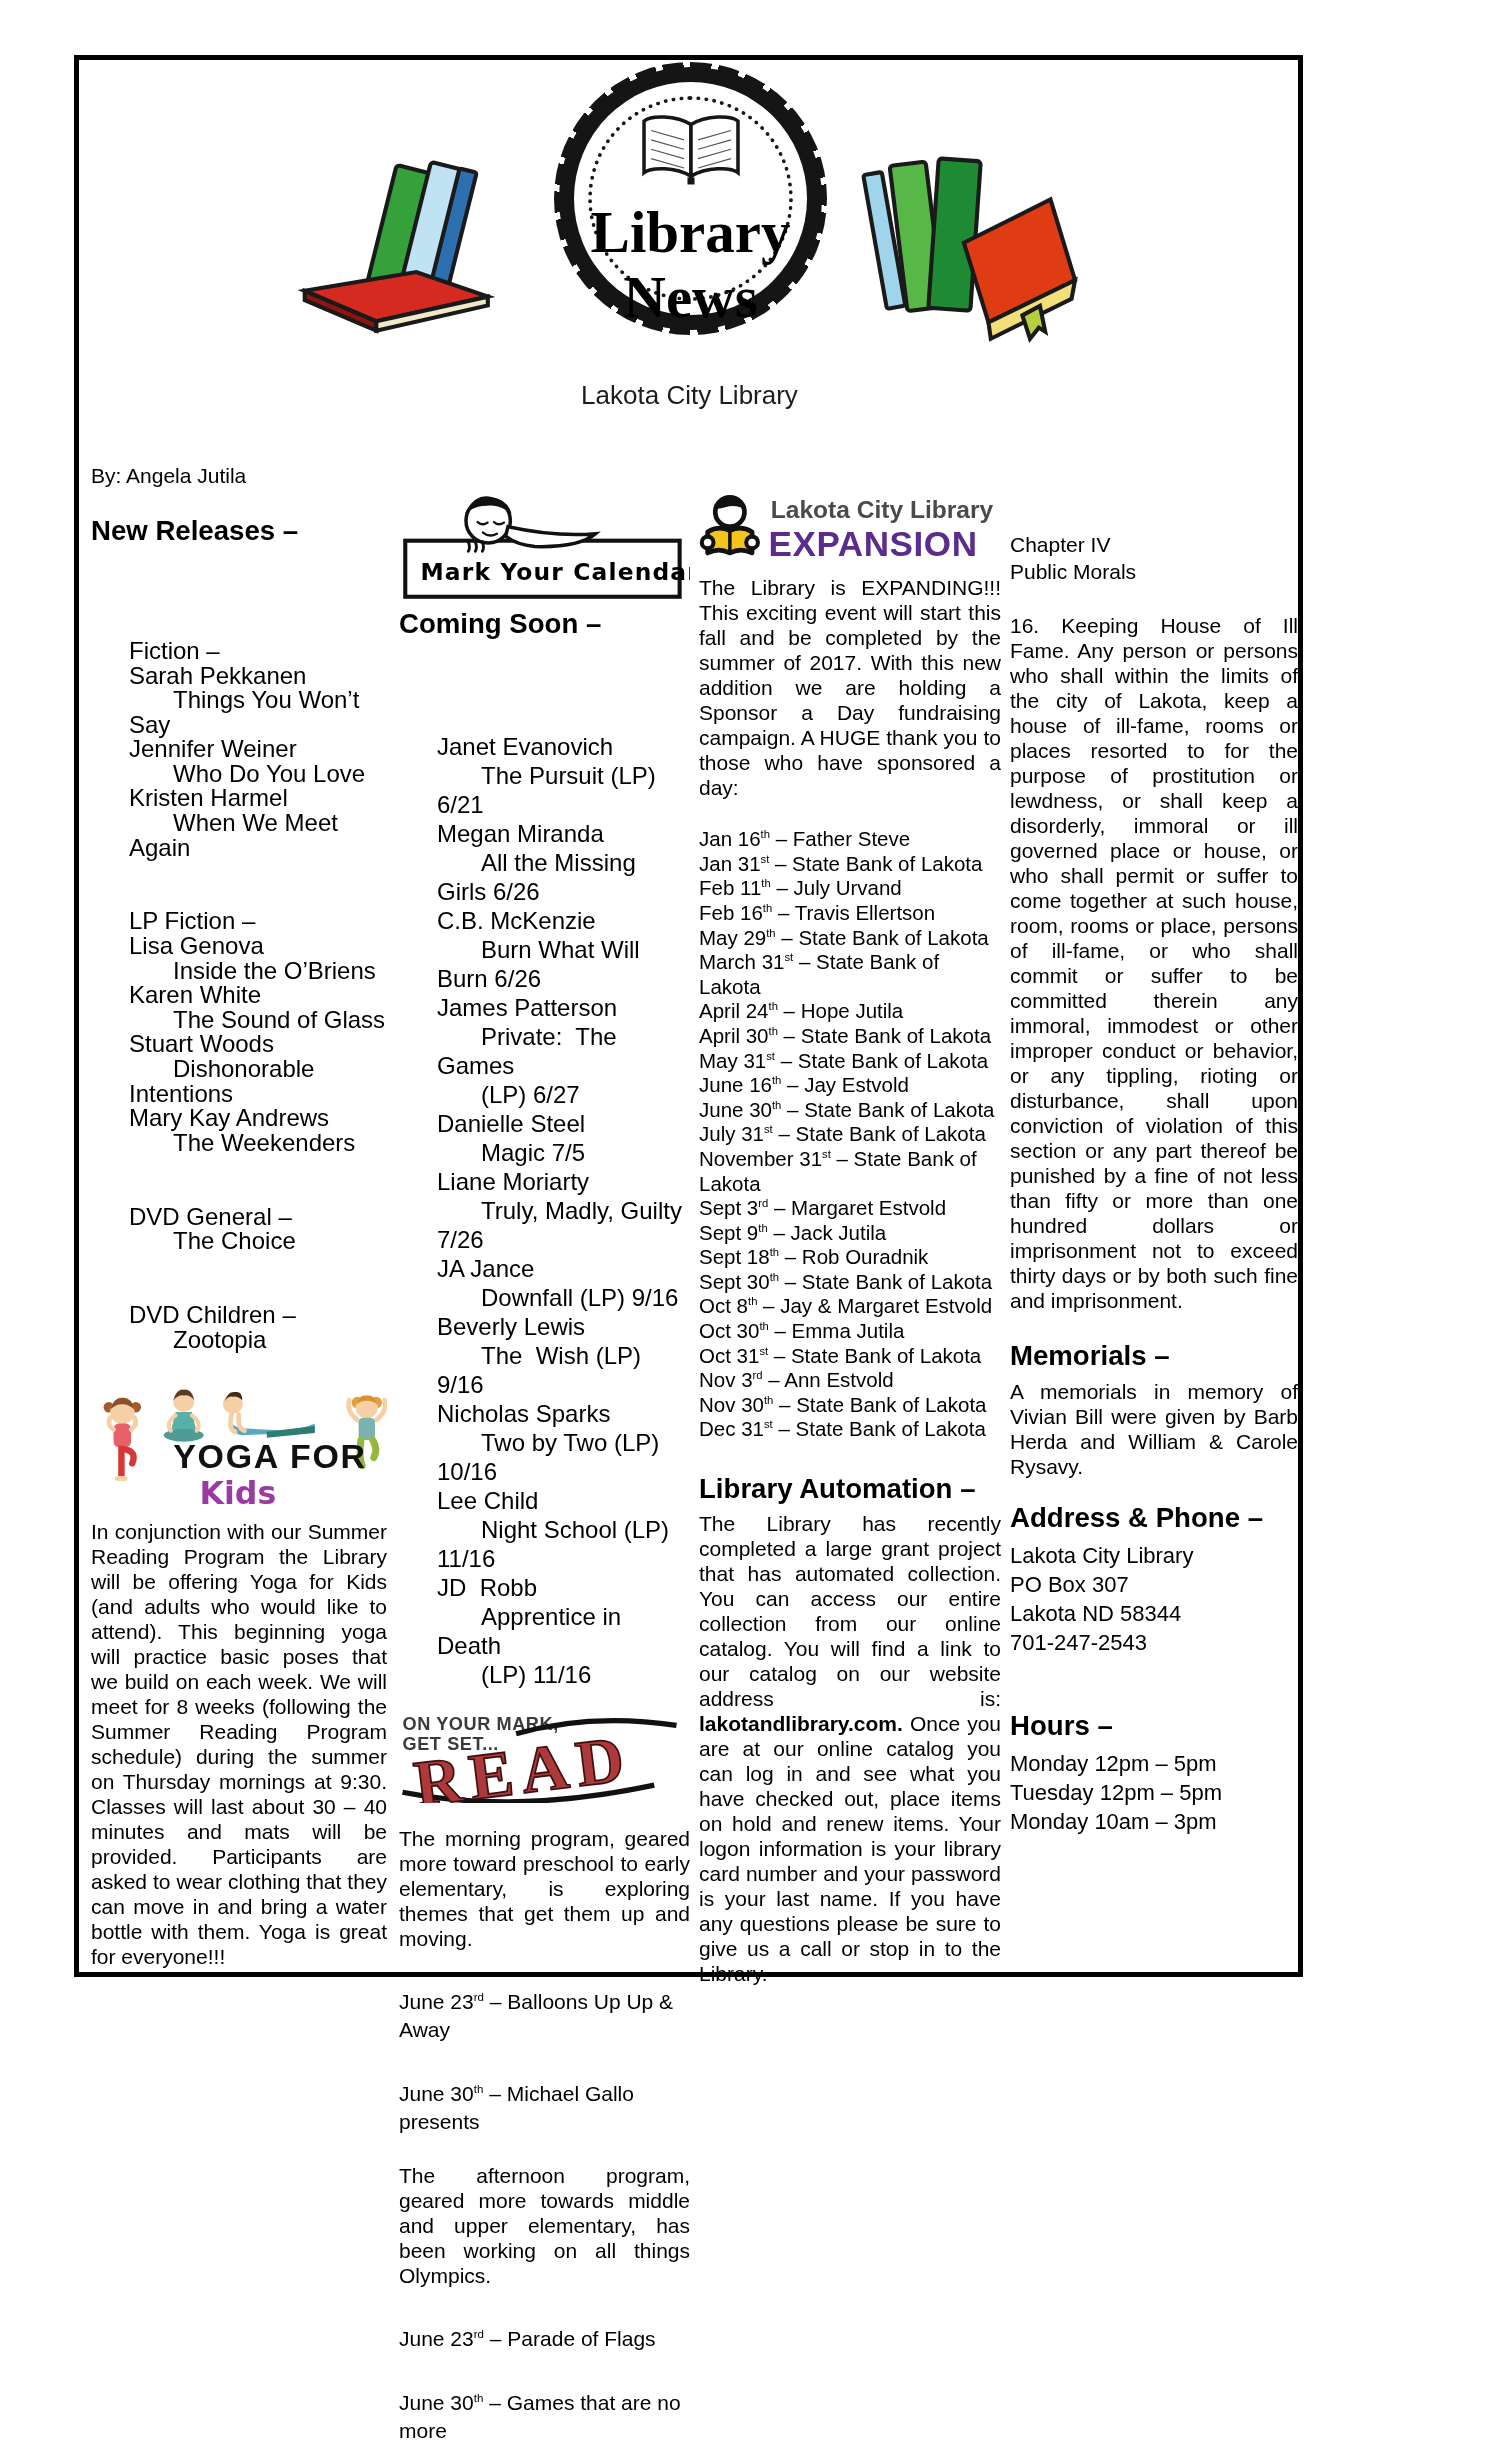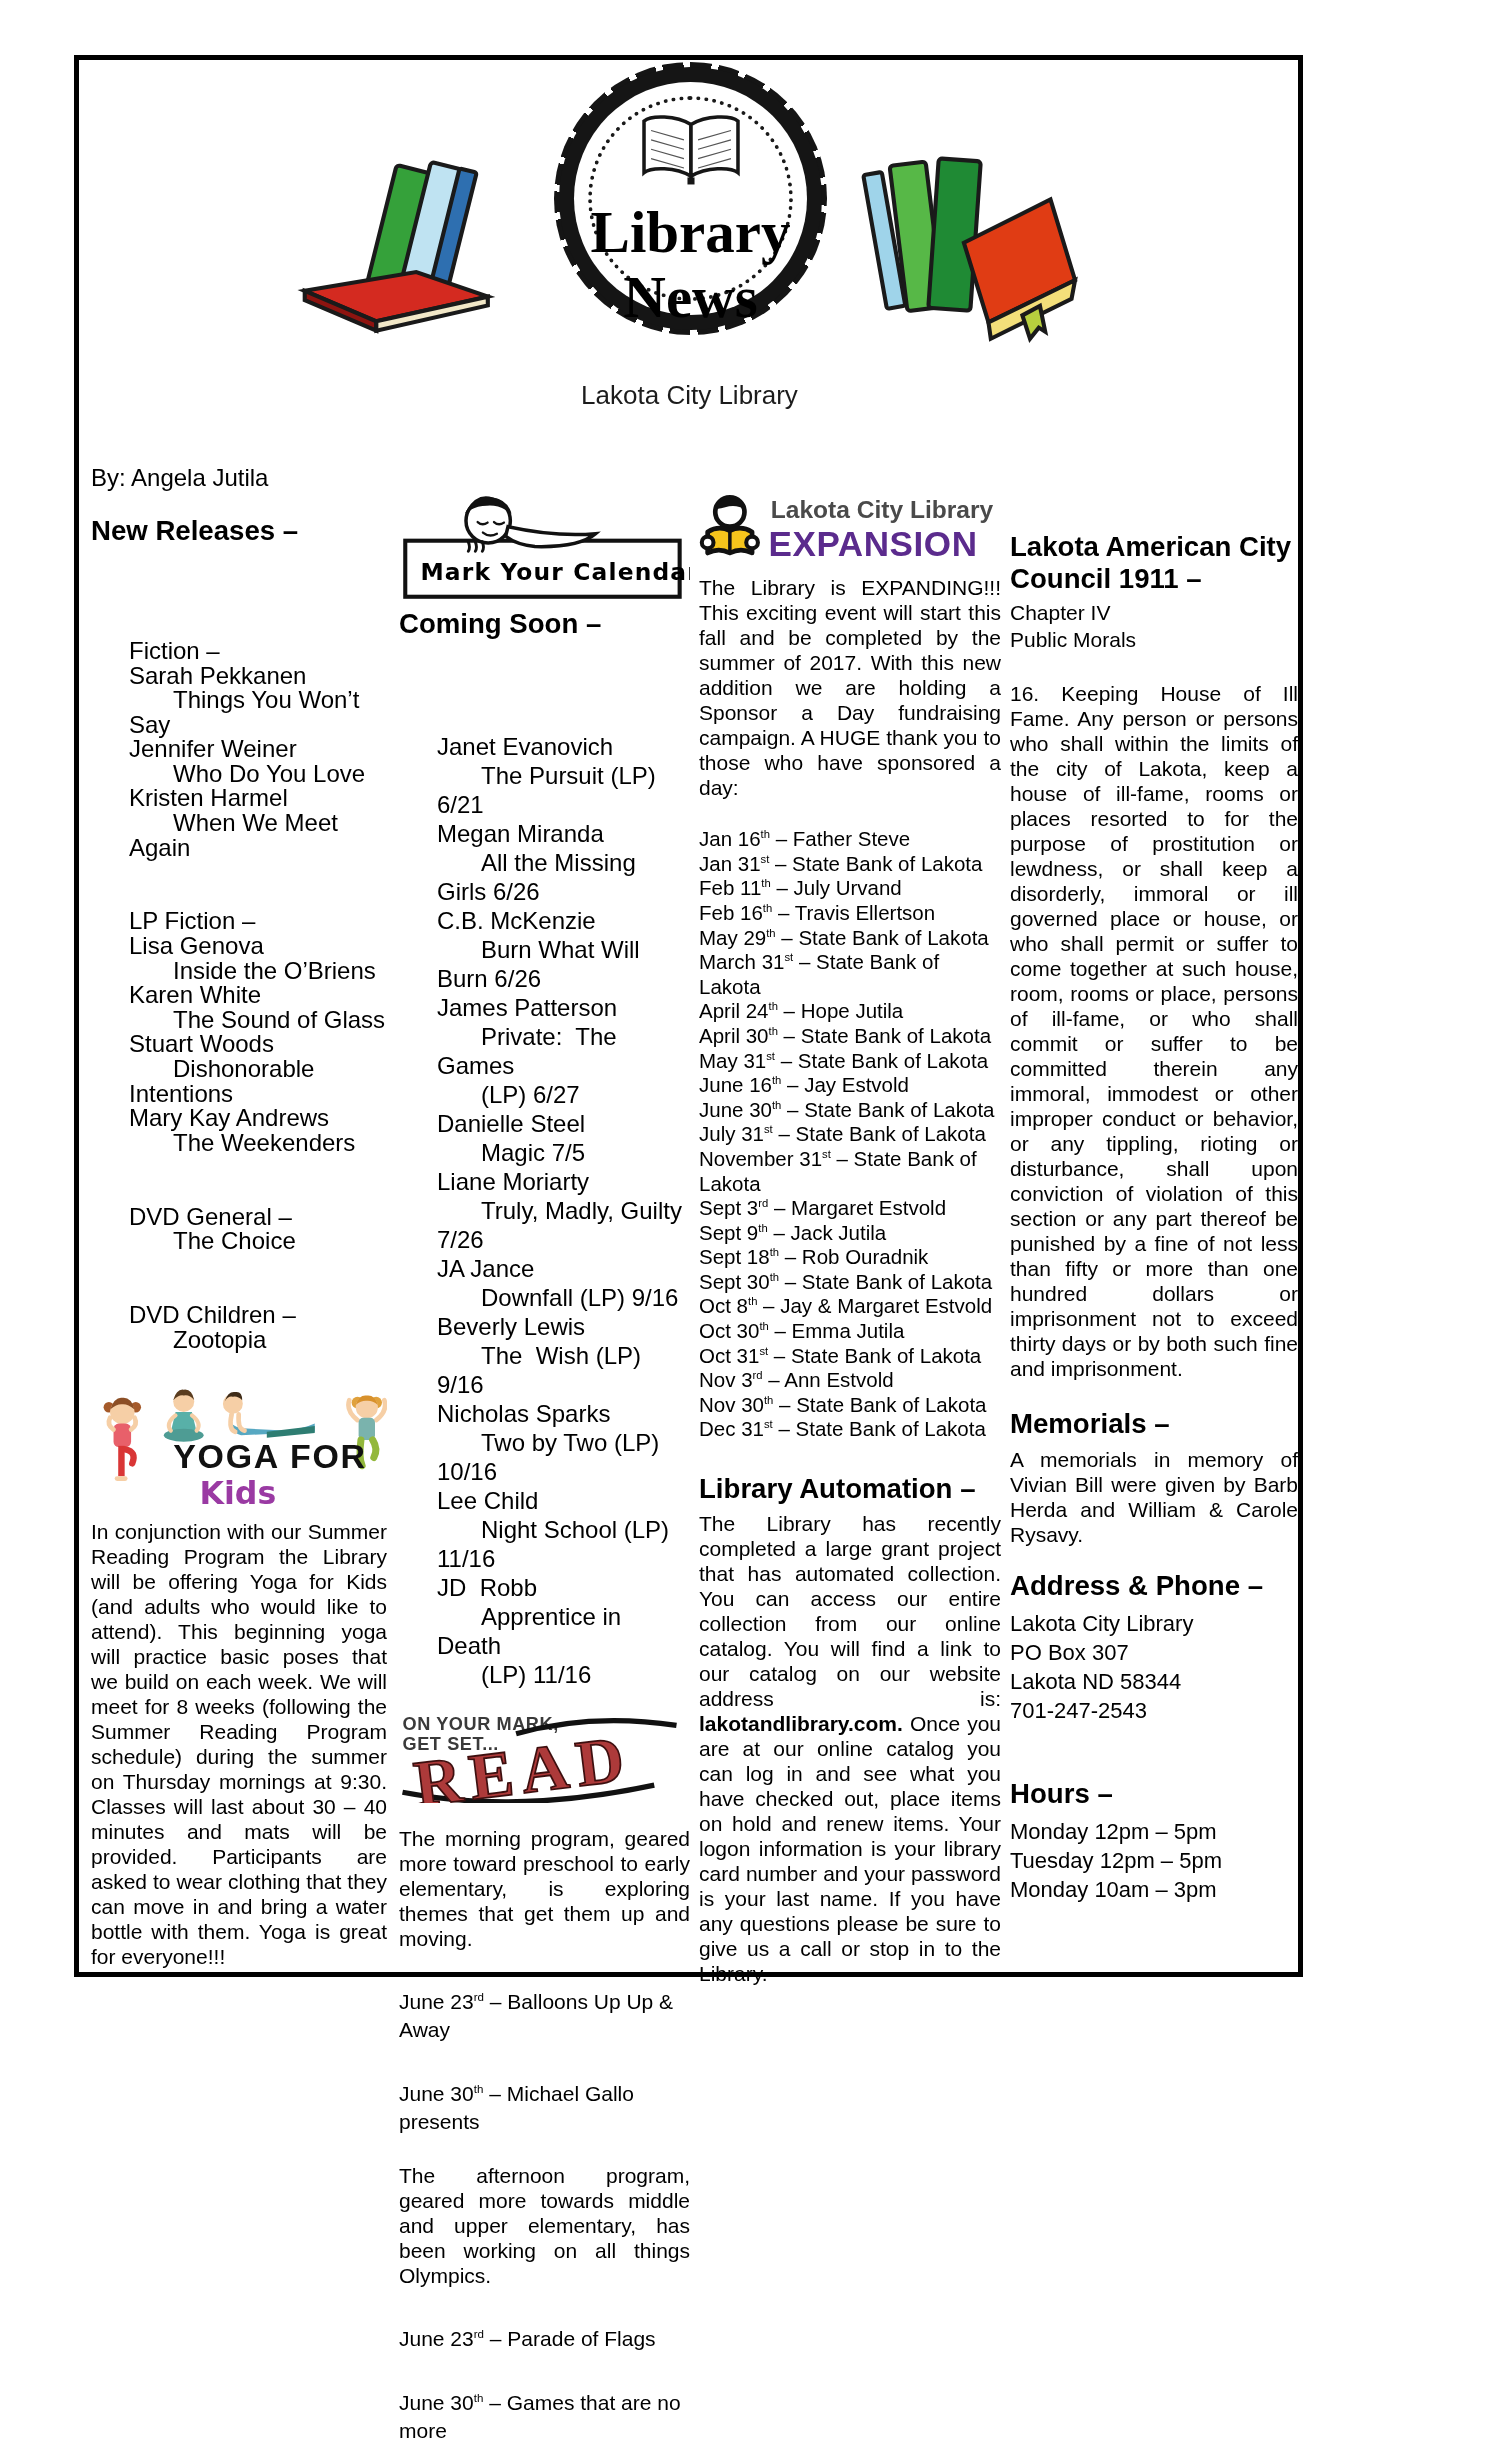--- a/index.html
+++ b/index.html
@@ -15,21 +15,21 @@
   .badge .ring2{position:absolute;inset:20px;background:#fff;border-radius:50%;}
   .badge .ring3{position:absolute;inset:34px;border:4.1px dotted #1a1a1a;border-radius:50%;}
   .badge .book-wrap{position:absolute;left:50%;top:52px;transform:translateX(-50%);}
   .badge-line{position:absolute;width:100%;text-align:center;
        font-family:"Liberation Serif",serif;font-weight:700;font-size:59px;line-height:1;}
   .badge-line.l1{top:141px;}
   .badge-line.l2{top:206px;}
   .hdr-books{position:absolute;}
   .subtitle{position:absolute;left:543px;top:380px;width:293px;text-align:center;
        font-size:26px;color:#1c1c1c;}
-  .byline{position:absolute;left:91px;top:464px;font-size:24px;}
+  .byline{position:absolute;left:91px;top:464px;font-size:21px;}
   
   .col{position:absolute;box-sizing:border-box;}
   .col1{left:91px;top:515px;width:296px;}
   .col2{left:399px;top:494px;width:291px;}
   .col3{left:699px;top:491px;width:302px;}
   .col4{left:1010px;top:531px;width:288px;}
   h2{font-size:27.6px;font-weight:bold;margin:0 0 8.2px 0;line-height:1.15;}
   .sub-line{font-size:21px;line-height:27px;}
   .lines{white-space:pre-wrap;tab-size:44px;font-size:24px;margin-left:38px;}
   .lh42 .line{line-height:24.6px;}
@@ -230,21 +230,20 @@
         <div class="line"><span>Nov 3</span><sup>rd</sup><span> – Ann Estvold</span></div>
         <div class="line"><span>Nov 30</span><sup>th</sup><span> – State Bank of Lakota</span></div>
         <div class="line"><span>Dec 31</span><sup>st</sup><span> – State Bank of Lakota</span></div>
       </div>
 
     <h2 class="mt52 mb12">Library Automation –</h2>
     <p class="para"><span>The Library has recently completed a large grant project that has automated collection.  You can access our entire collection from our online catalog.  You will find a link to our catalog on our website address is: </span><b>lakotandlibrary.com.</b><span>  Once you are at our online catalog you can log in and see what you have checked out, place items on hold and renew items.  Your logon information is your library card number and your password is your last name.  If you have any questions please be sure to give us a call or stop in to the Library.</span></p>
   </section>
 
   <section class="col col4">
-    <h2 style="margin-bottom:4.7px;">Lakota American City Council 1911 –</h2>
     <div class="sub-line">Chapter IV</div>
     <div class="sub-line">Public Morals</div>
     <p class="para" style="margin-top:28px;">16.  Keeping House of Ill Fame. Any person or persons who shall within the limits of the city of Lakota, keep a house of ill-fame, rooms or places resorted to for the purpose of prostitution or lewdness, or shall keep a disorderly, immoral or ill governed place or house, or who shall permit or suffer to come together at such  house, room, rooms or place, persons  of ill-fame, or who shall commit or suffer to be committed therein any immoral, immodest or other improper conduct or behavior, or any tippling, rioting or disturbance, shall upon conviction of violation of this section or any part thereof be punished by a fine of not less than fifty or more than one hundred dollars or imprisonment not to exceed thirty days or by both such fine and imprisonment.</p>
 
     <h2 class="mt46 mb12">Memorials –</h2>
     <p class="para">A memorials in memory of Vivian Bill were given by Barb Herda and William &amp; Carole Rysavy.</p>
 
     <h2 class="mt40 mb12">Address &amp; Phone –</h2>
     <div class="addr-lines">
 

